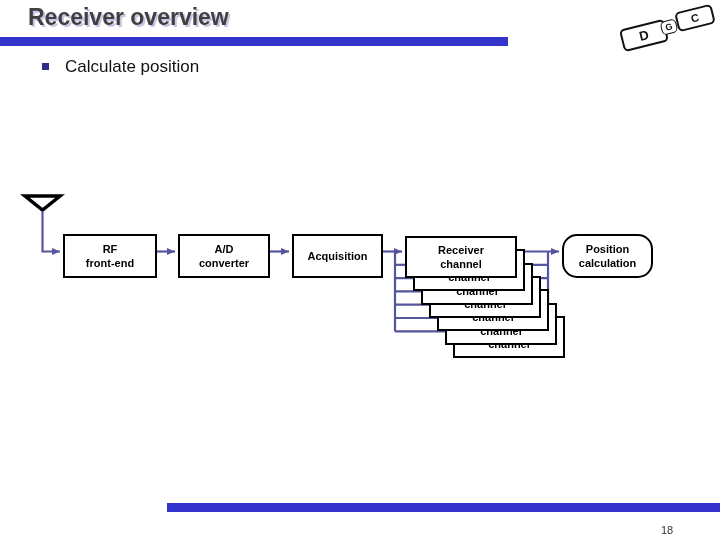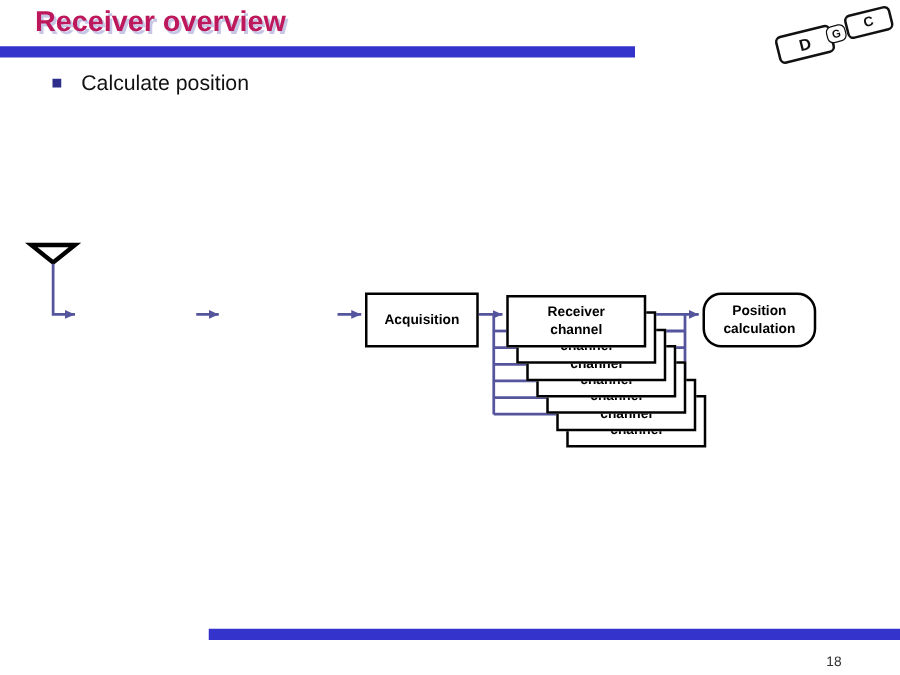--- a/index.html
+++ b/index.html
@@ -3,21 +3,21 @@
 <meta charset="utf-8">
 <style>
   html,body{margin:0;padding:0;background:#ffffff;}
   #slide{
     position:relative;width:720px;height:540px;background:#ffffff;overflow:hidden;
     font-family:"Liberation Sans",sans-serif;
   }
   
   #title{
     position:absolute;left:28px;top:4px;
-    font-size:23px;font-weight:bold;color:#be185d;
+    font-size:23px;font-weight:bold;color:#404040;
     text-shadow:2px 2px 0 #c6c6e6;letter-spacing:0px;white-space:nowrap;
   }
   #title-bar{position:absolute;left:0;top:37px;width:508px;height:9px;background:#3434cc;}
   
   .logo-card{
     position:absolute;background:#fff;border:2px solid #111;border-radius:5px;
     transform:rotate(-14deg);display:flex;align-items:center;justify-content:center;
     font-weight:bold;color:#111;
   }
   #logo-card-d{left:621px;top:24px;width:42px;height:19px;font-size:13px;}
@@ -105,20 +105,28 @@
       <line x1="509" y1="278.1" x2="548" y2="278.1"></line>
       <line x1="517" y1="291.4" x2="548" y2="291.4"></line>
       <line x1="525" y1="304.7" x2="548" y2="304.7"></line>
       <line x1="533" y1="318.0" x2="548" y2="318.0"></line>
       <line x1="541" y1="331.3" x2="548" y2="331.3"></line>
 
       <line x1="497" y1="251.5" x2="559" y2="251.5" marker-end="url(#arrow)"></line>
     </g>
   </svg>
 
+  <div class="block" id="block-rf">
+    <span>RF</span>
+    <span>front-end</span>
+  </div>
+  <div class="block" id="block-ad">
+    <span>A/D</span>
+    <span>converter</span>
+  </div>
   <div class="block" id="block-acq">
     <span>Acquisition</span>
   </div>
 
   <div id="chan-stack">
     <div class="block chanbox">
       <span>Receiver</span>
       <span>channel</span>
     </div>
     <div class="block chanbox">

